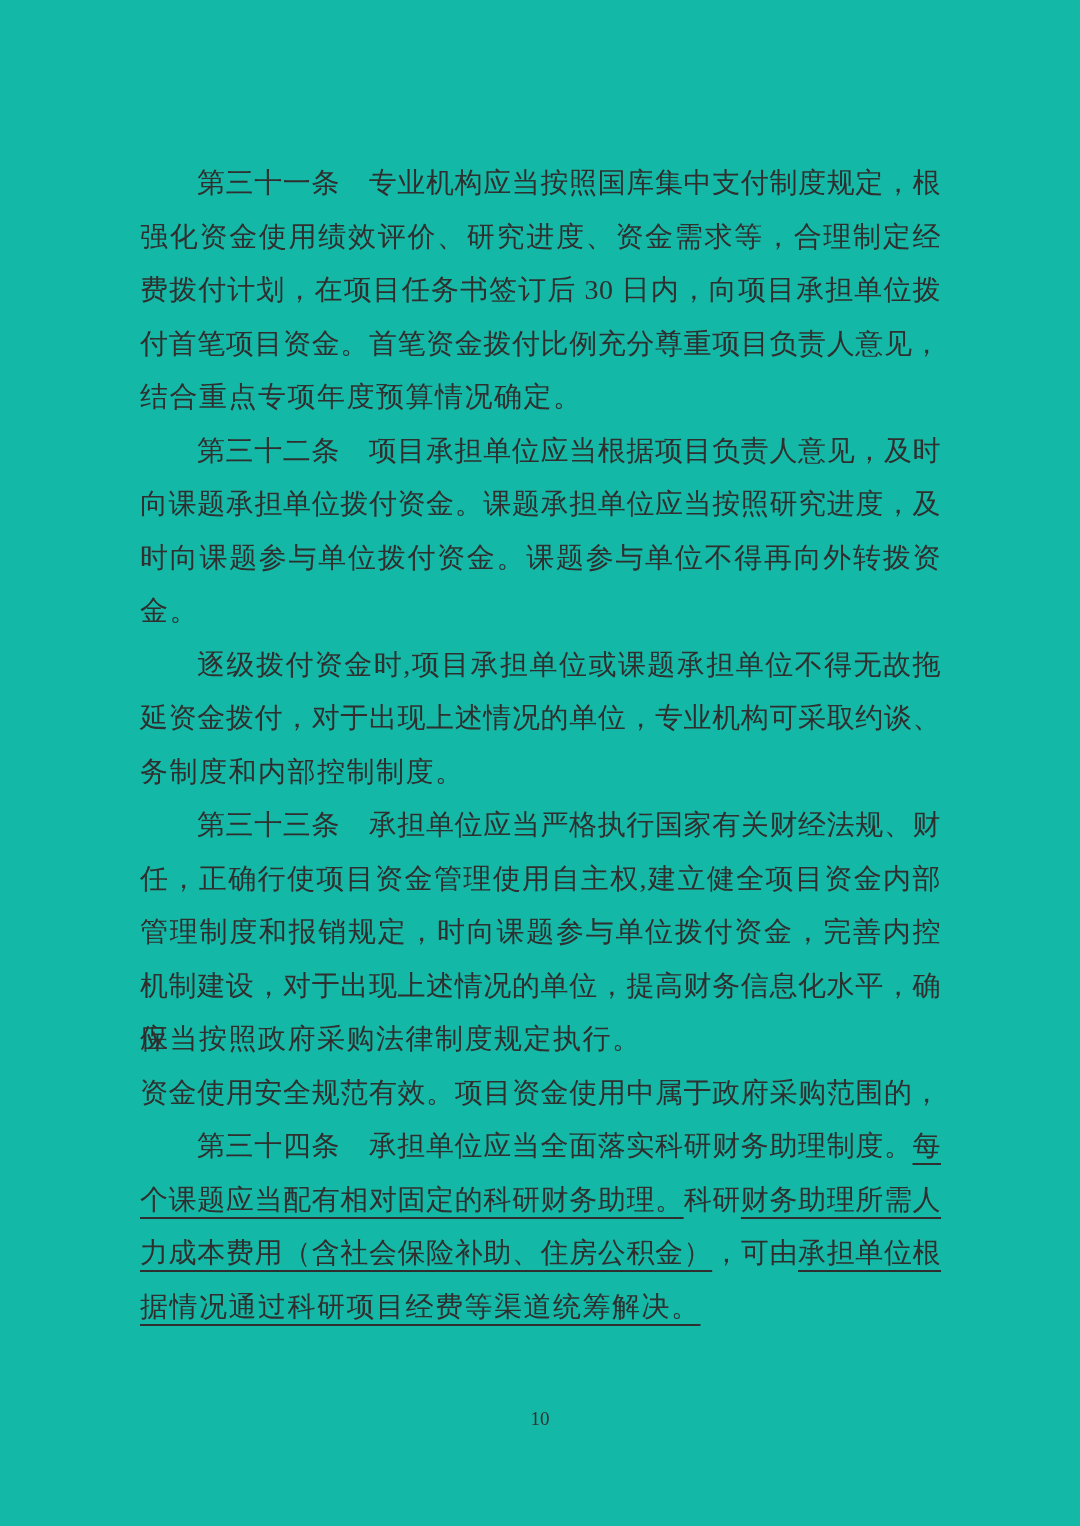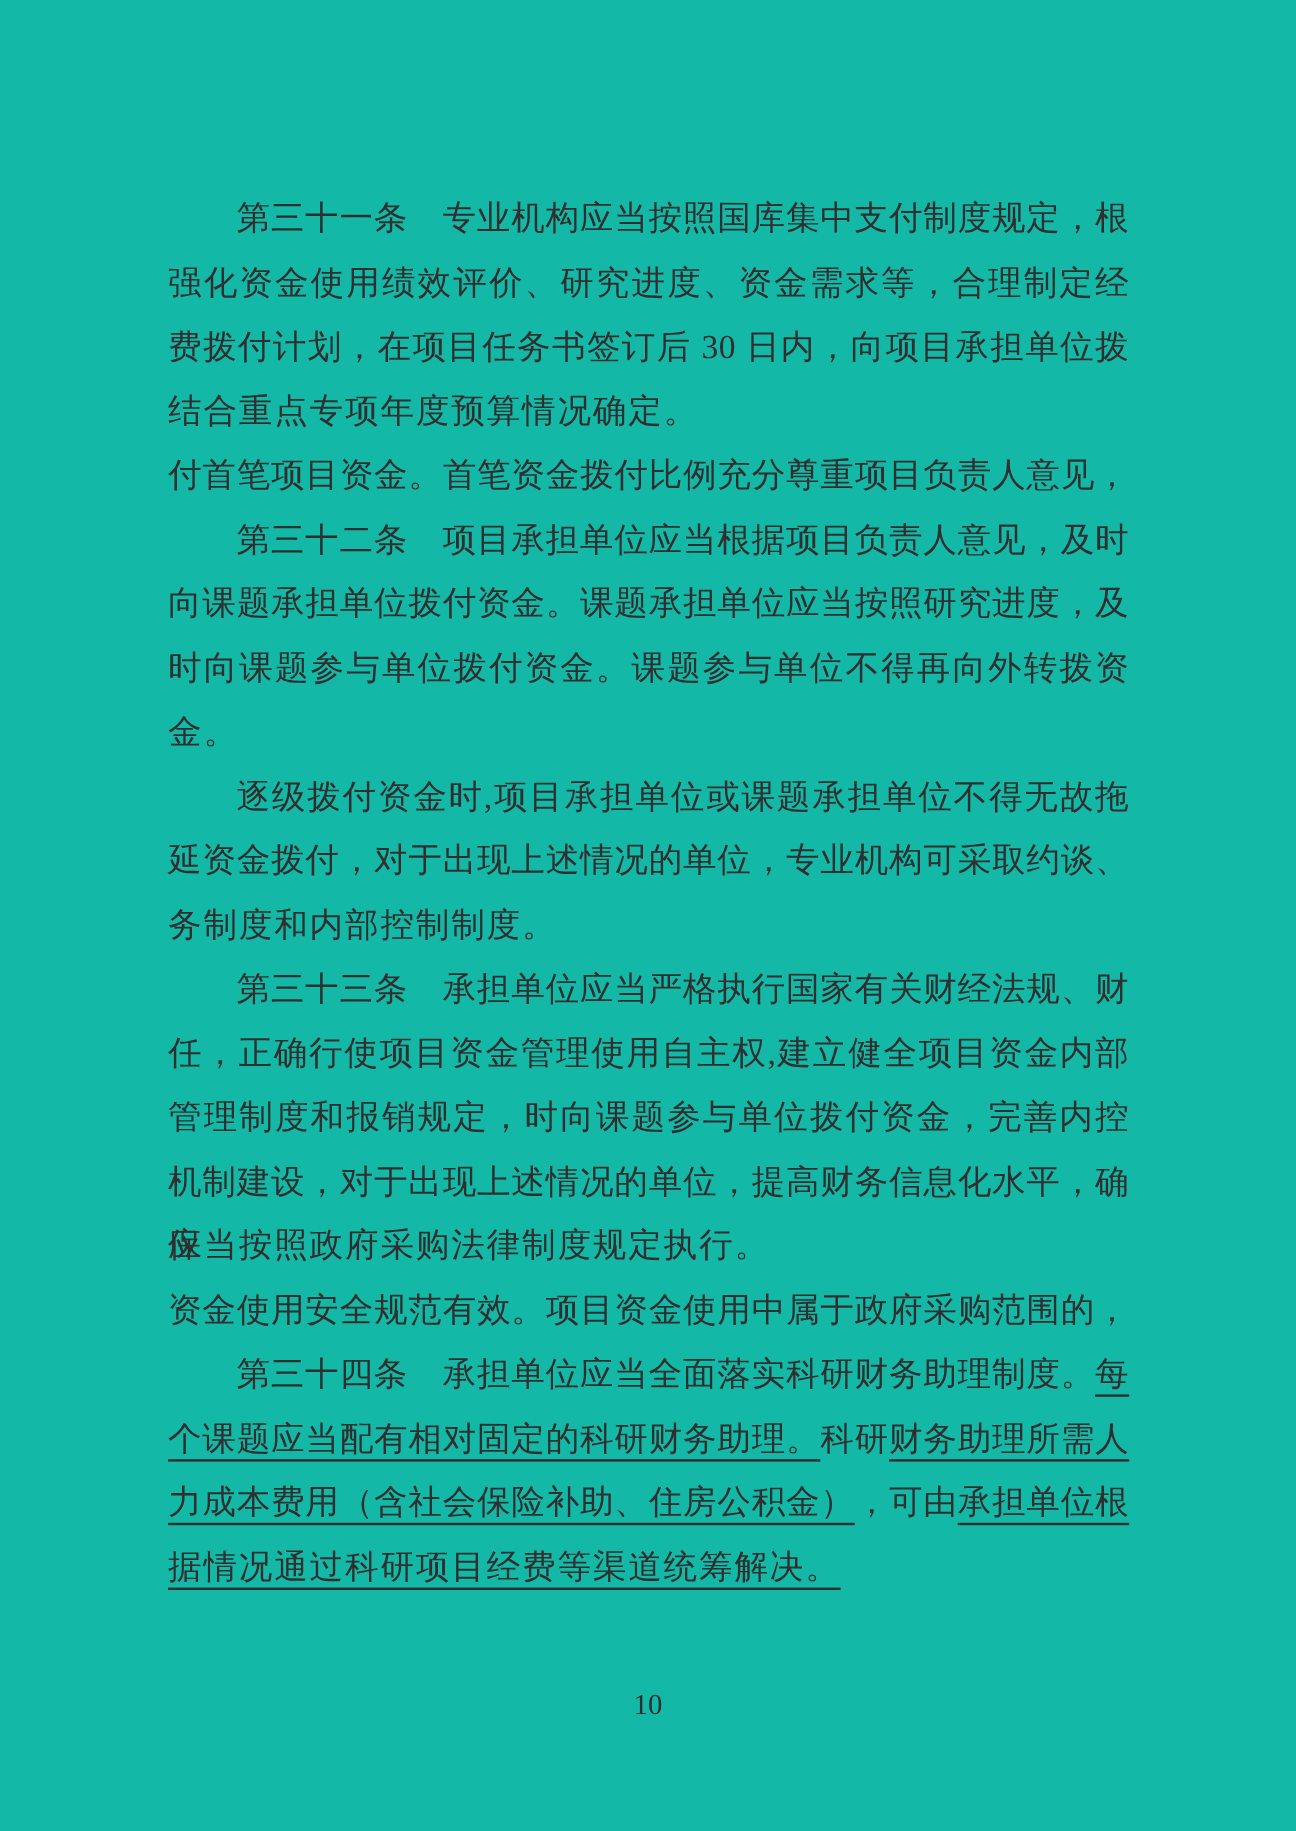--- a/index.html
+++ b/index.html
@@ -47,36 +47,36 @@
     text-underline-offset: 8px;
     text-decoration-thickness: 2px;
     text-decoration-color: #2f2f2f;
   }
   .page-number {
     position: absolute;
     left: 0;
     top: 1408px;
     width: 1080px;
     text-align: center;
-    font-size: 24px;
+    font-size: 19px;
     color: #2f2f2f;
     font-family: "Liberation Serif", "DejaVu Serif", serif;
   }
 </style>
 </head>
 <body>
 
 <div class="page">
   <div class="doc-body" id="doc-body">
       <div class="para">
         <div class="line indent"><span class="seg">第三十一条　专业机构应当按照国库集中支付制度规定，根</span></div>
         <div class="line"><span class="seg">强化资金使用绩效评价、研究进度、资金需求等，合理制定经</span></div>
         <div class="line"><span class="seg">费拨付计划，在项目任务书签订后 30 日内，向项目承担单位拨</span></div>
+        <div class="line"><span class="seg">付首笔项目资金。首笔资金拨付比例充分尊重项目负责人意见，</span></div>
         <div class="line last"><span class="seg">结合重点专项年度预算情况确定。</span></div>
-        <div class="line"><span class="seg">付首笔项目资金。首笔资金拨付比例充分尊重项目负责人意见，</span></div>
       </div>
       <div class="para">
         <div class="line indent"><span class="seg">第三十二条　项目承担单位应当根据项目负责人意见，及时</span></div>
         <div class="line"><span class="seg">向课题承担单位拨付资金。课题承担单位应当按照研究进度，及</span></div>
         <div class="line"><span class="seg">时向课题参与单位拨付资金。课题参与单位不得再向外转拨资</span></div>
         <div class="line last"><span class="seg">金。</span></div>
       </div>
       <div class="para">
         <div class="line indent"><span class="seg">逐级拨付资金时,项目承担单位或课题承担单位不得无故拖</span></div>
         <div class="line"><span class="seg">延资金拨付，对于出现上述情况的单位，专业机构可采取约谈、</span></div>

